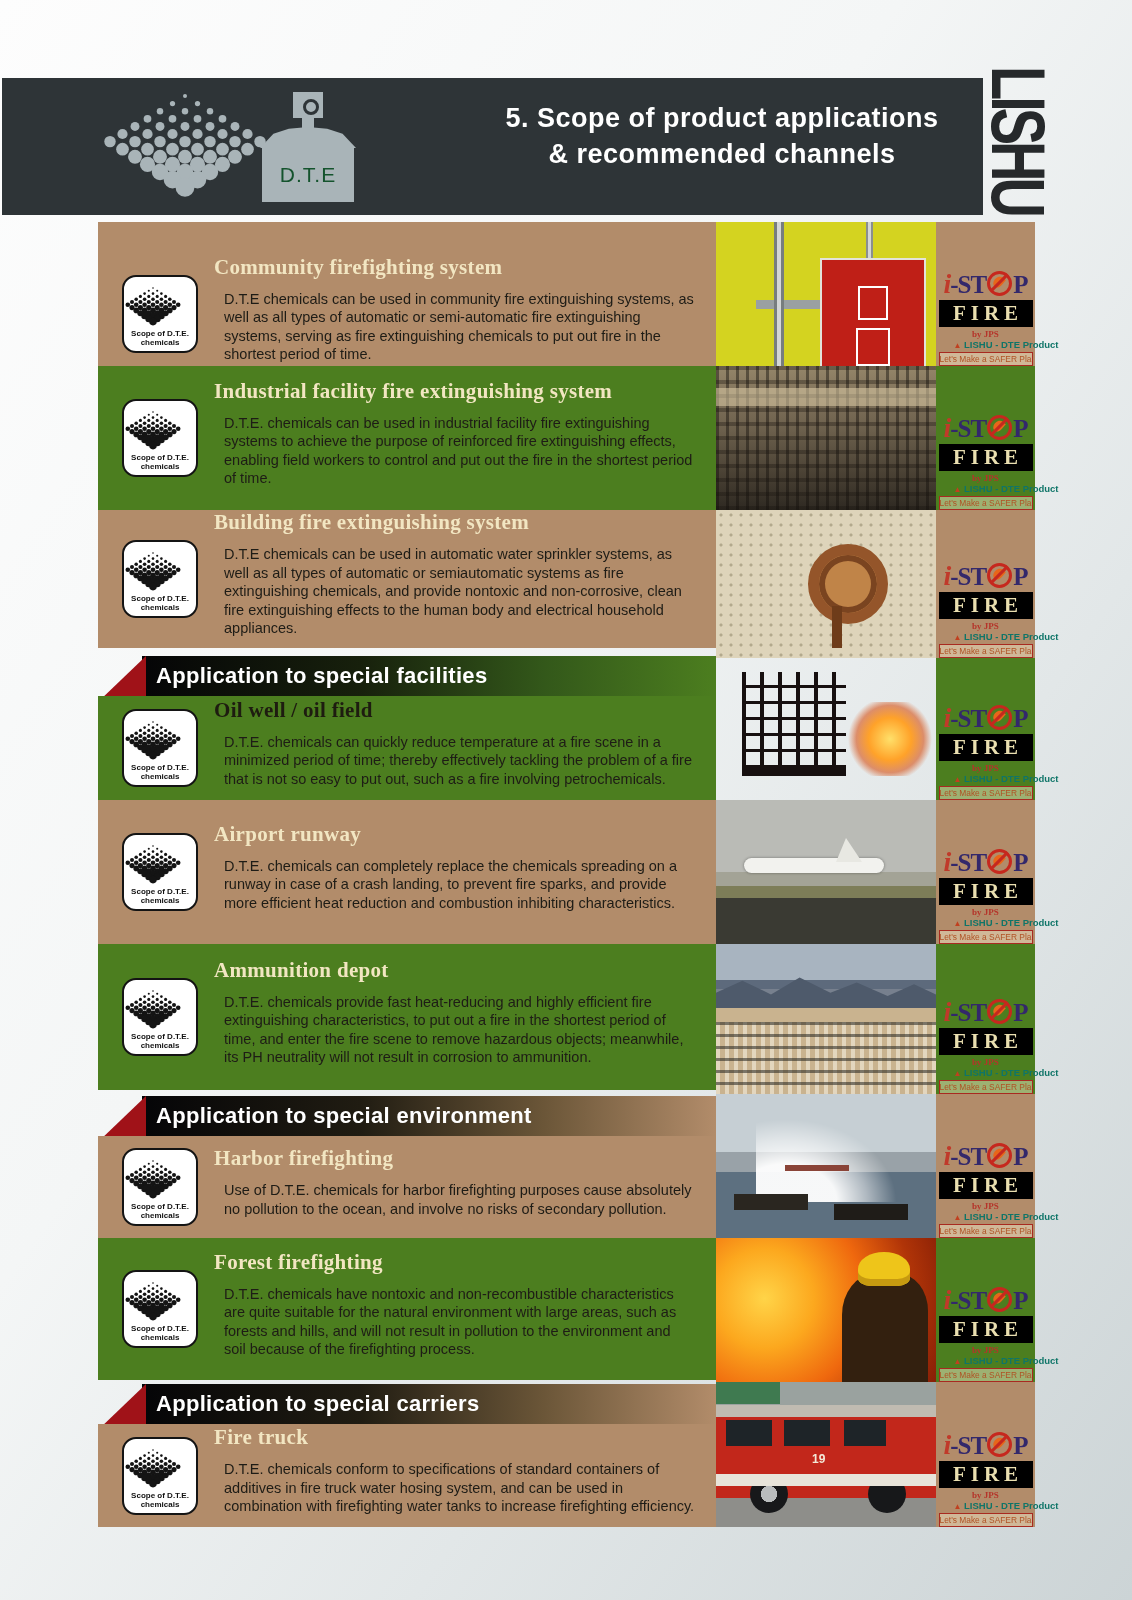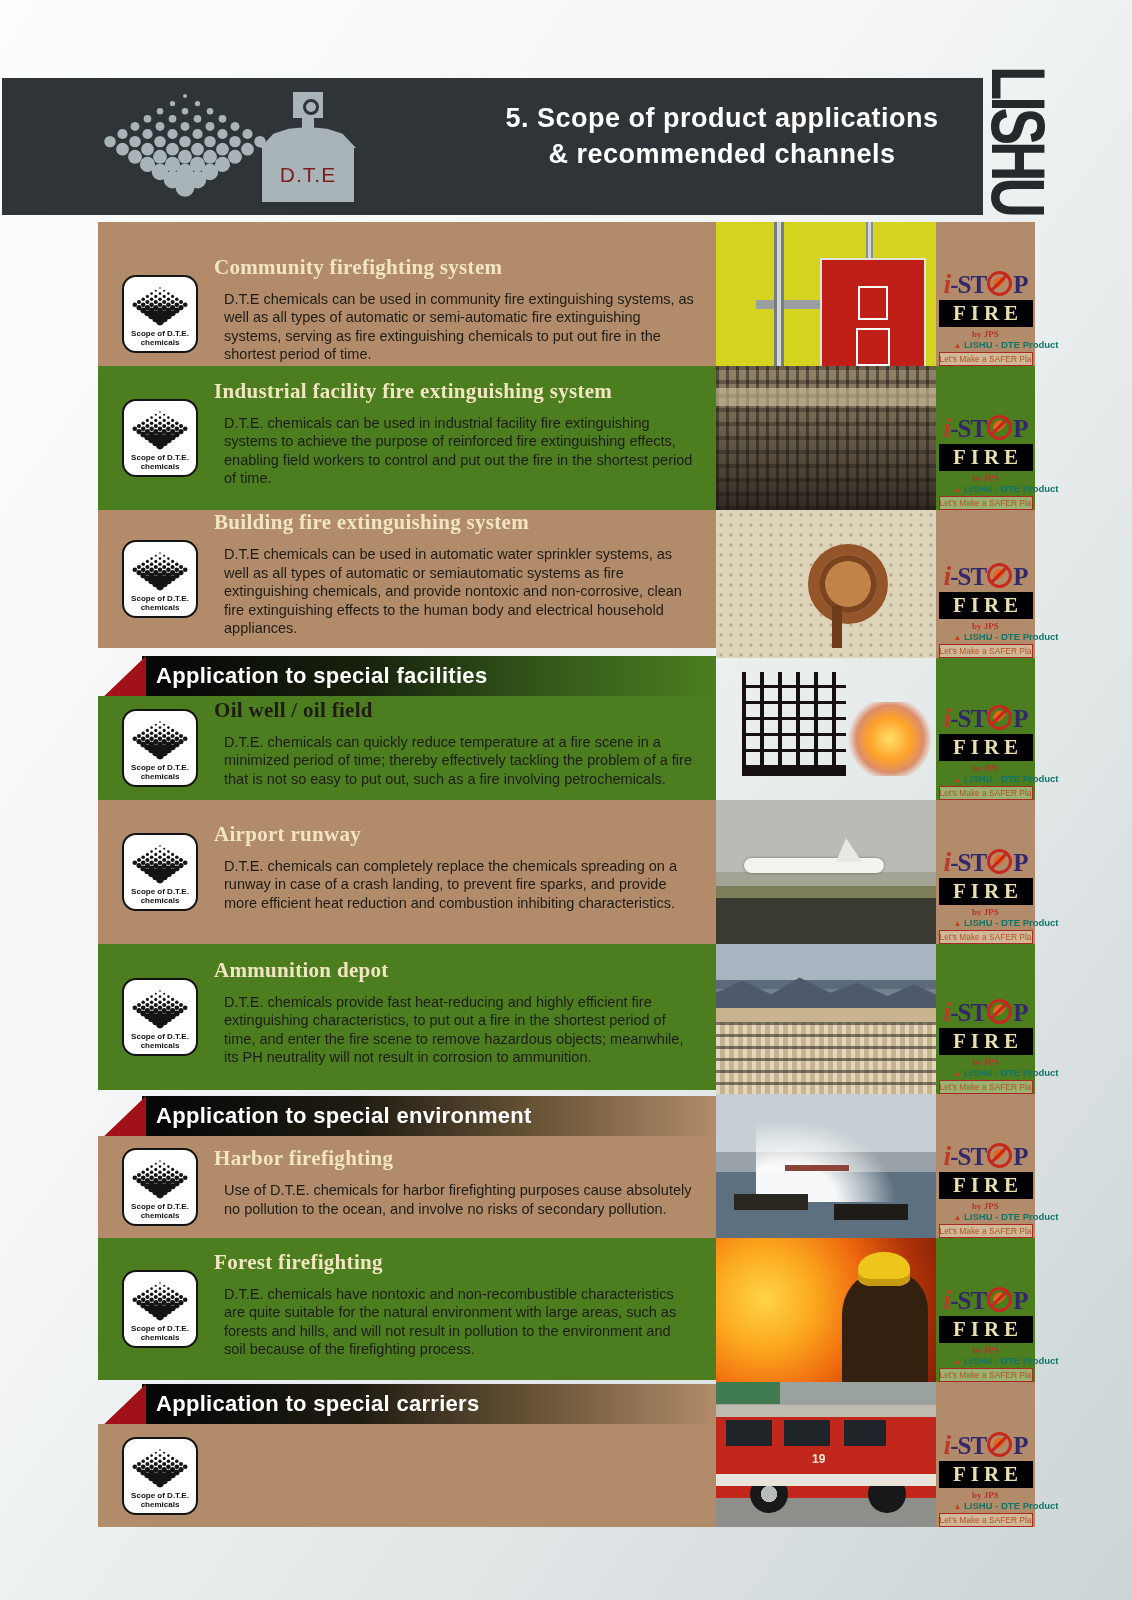--- a/index.html
+++ b/index.html
@@ -16,21 +16,21 @@
     color:#ffffff;font-weight:bold;font-size:27px;line-height:36px;letter-spacing:.5px;}
   .hdr-dots{position:absolute;left:88px;top:10px;}
   
   .can{position:absolute;left:258px;top:14px;width:96px;height:110px;}
   .can .cap{position:absolute;left:33px;top:0;width:30px;height:26px;background:#a9b4b8;}
   .can .cap-hole{position:absolute;left:43px;top:7px;width:10px;height:10px;border:3px solid #2e3437;border-radius:50%;}
   .can .neck{position:absolute;left:42px;top:26px;width:12px;height:10px;background:#a9b4b8;}
   .can .shoulder{position:absolute;left:0;top:34px;width:96px;height:22px;background:#a9b4b8;
     clip-path:polygon(0 100%,14% 35%,30% 12%,50% 4%,70% 12%,86% 35%,100% 100%);}
   .can .body{position:absolute;left:2px;top:56px;width:92px;height:54px;background:#a9b4b8;
-    display:flex;align-items:center;justify-content:center;color:#7f1d1d;font-size:21px;letter-spacing:1px;}
+    display:flex;align-items:center;justify-content:center;color:#14532d;font-size:21px;letter-spacing:1px;}
 
   
   .brand-vert{position:absolute;left:984px;top:66px;width:92px;height:172px;overflow:hidden;}
   .brand-vert span{display:inline-block;white-space:nowrap;font-weight:900;font-size:56px;
     color:#26292b;letter-spacing:-4px;transform-origin:0 0;transform:translateX(78px) rotate(90deg) scaleY(1.35);}
 
   
   .sec-header{position:absolute;left:98px;width:618px;height:40px;}
   .sec-header .bar{position:absolute;left:44px;right:0;top:0;bottom:0;}
   .fade-tan .bar{background:linear-gradient(90deg,#050507 0%,#201c12 38%,#6b5638 70%,#b28c6a 100%);}
@@ -39,21 +39,21 @@
     clip-path:polygon(0 100%,100% 0,100% 100%);}
   .sec-label{position:absolute;left:58px;top:0;line-height:40px;color:#ffffff;
     font-weight:bold;font-size:22px;letter-spacing:.3px;}
 
   
   .cell{position:absolute;left:98px;width:618px;display:flex;align-items:center;}
   .theme-tan{background:#b28c6a;}
   .theme-green{background:#4c7e1f;}
   .cell-inner{display:flex;align-items:center;width:100%;padding-left:24px;box-sizing:border-box;}
   .scope-icon{width:76px;height:78px;background:#ffffff;border:2px solid #141414;border-radius:14px;
-    flex:0 0 auto;display:flex;flex-direction:column;align-items:center;justify-content:flex-end;
+    flex:0 0 auto;display:flex;flex-direction:column;justify-content:flex-end;
     padding-bottom:4px;box-sizing:border-box;}
   .scope-icon svg{margin-bottom:2px;}
   .scope-lab{font-size:8px;font-weight:bold;color:#111;line-height:9px;text-align:center;}
   .textblock{margin-left:16px;width:492px;}
   .row-title{margin:0 0 3px 0;font-family:"Liberation Serif",serif;font-weight:bold;font-size:21px;
     color:#f2e6c2;letter-spacing:.3px;}
   .row-title.dark{color:#1e1c10;}
   .row-desc{margin:10px;font-size:14.5px;line-height:18.5px;color:#1e1c16;}
 
   
@@ -886,20 +886,24 @@
               <circle cx="8.0" cy="22.6" r="2.55" fill="#141414"></circle>
               <circle cx="12.2" cy="25.4" r="2.80" fill="#141414"></circle>
               <circle cx="16.4" cy="28.2" r="3.05" fill="#141414"></circle>
               <circle cx="20.6" cy="31.0" r="3.30" fill="#141414"></circle>
               <circle cx="24.8" cy="33.8" r="3.55" fill="#141414"></circle>
               <circle cx="29.0" cy="36.6" r="3.80" fill="#141414"></circle>
             </svg>
             <div class="scope-lab">Scope of D.T.E.</div>
             <div class="scope-lab">chemicals</div>
           </div>
+          <div class="textblock">
+            <h3 class="row-title">Fire truck</h3>
+            <p class="row-desc">D.T.E. chemicals conform to specifications of standard containers of additives in fire truck water hosing system, and can be used in combination with firefighting water tanks to increase firefighting efficiency.</p>
+          </div>
         </div>
       </div>
       <div class="photo ph-fire-truck" style="top: 1382px; height: 145px;">
         <div class="wheel"></div>
         <span class="ph-overlay">19</span>
       </div>
       <div class="badge-cell theme-tan" style="top: 1382px; height: 145px;">
         <div class="badge">
           <div class="b-istop"><span class="bi">i</span>-ST<span class="no-o"></span>P</div>
           <div class="b-fire">FIRE</div>

